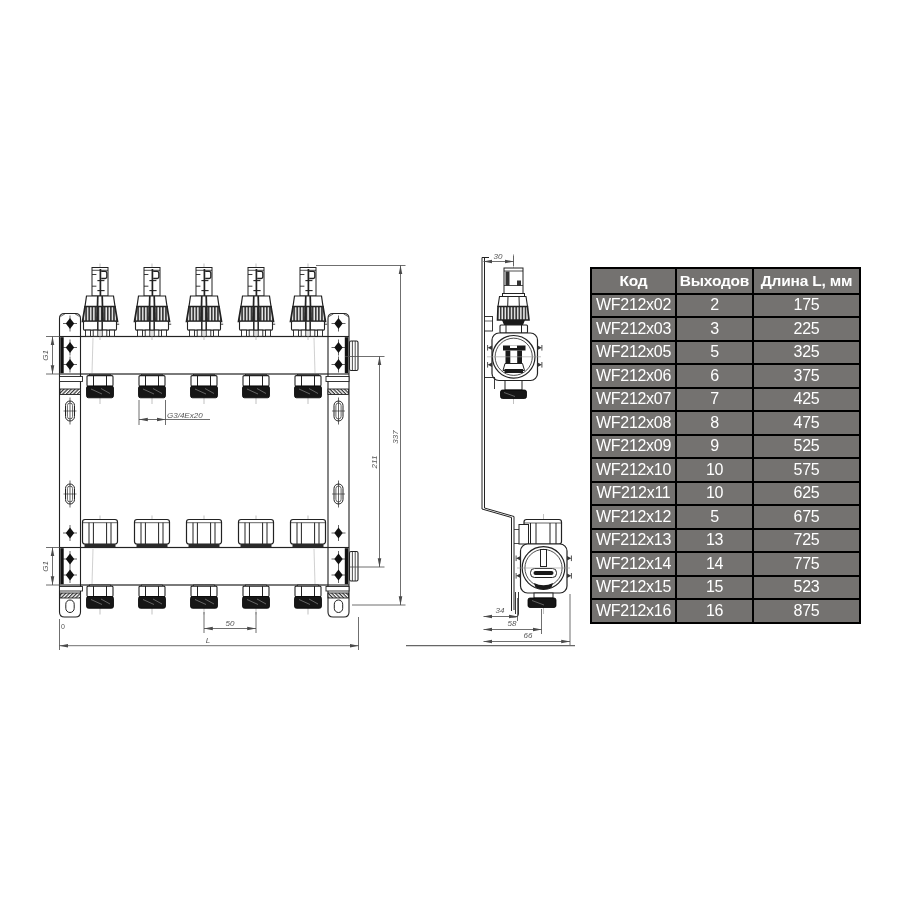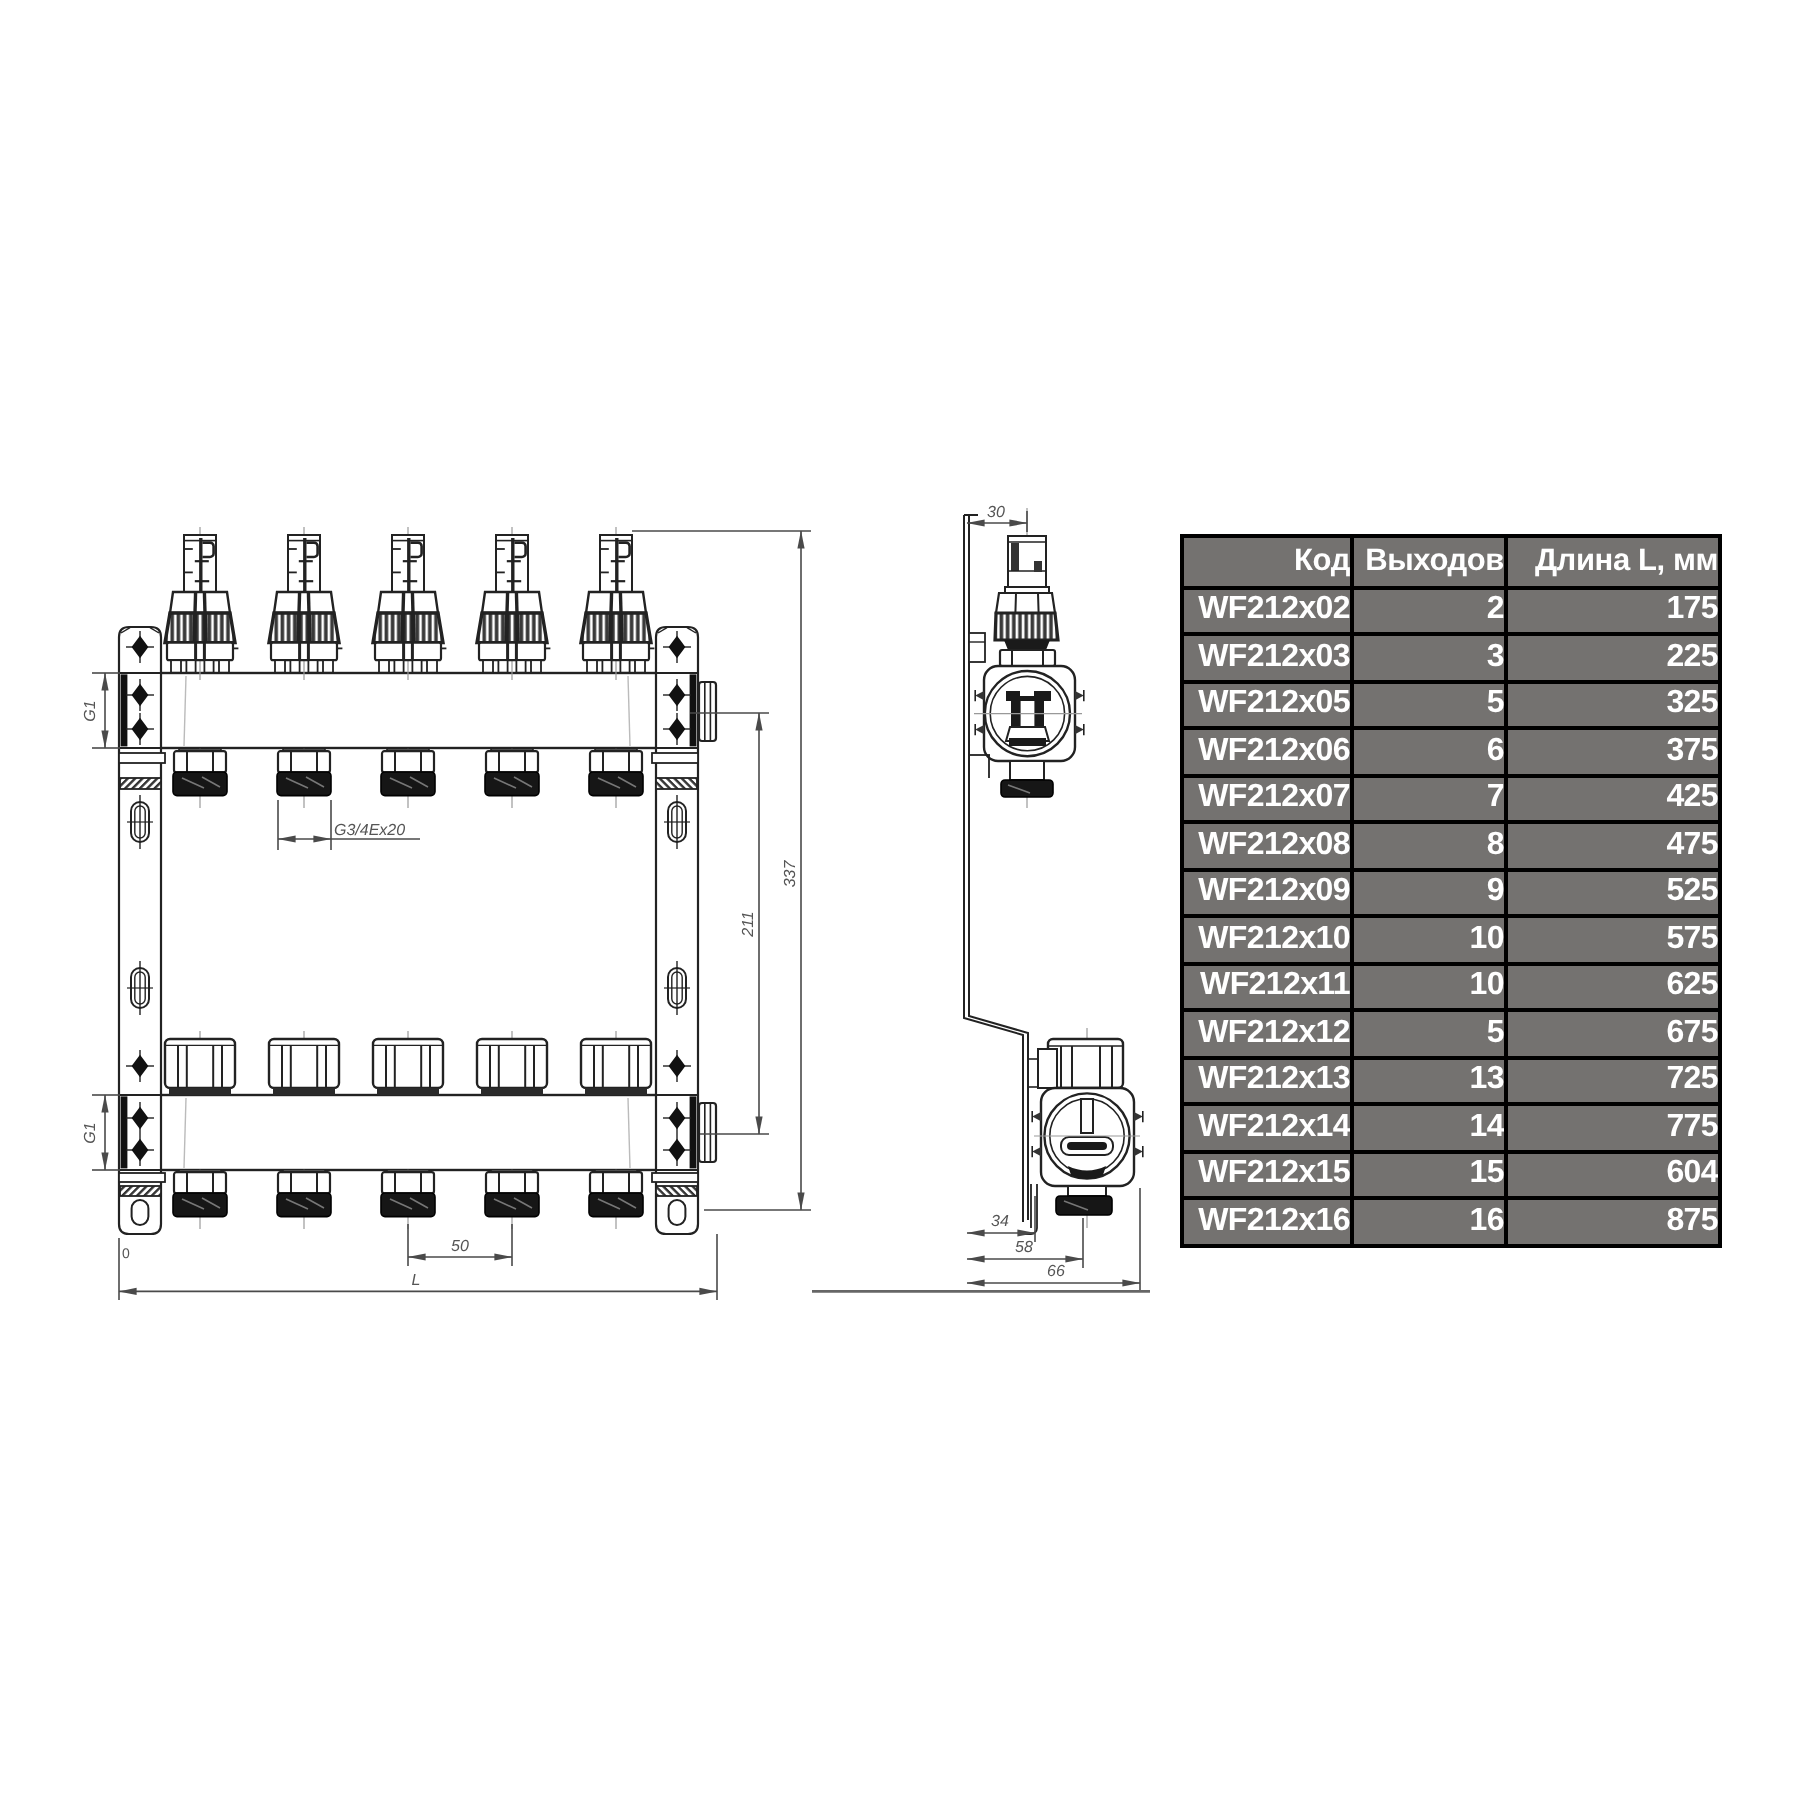--- a/index.html
+++ b/index.html
@@ -1,23 +1,23 @@
 <!DOCTYPE html>
 <html><head>
 <meta charset="utf-8">
 <style>
   html,body{margin:0;padding:0;background:#fff;width:900px;height:900px;overflow:hidden;}
   #page{position:relative;width:900px;height:900px;font-family:"Liberation Sans",sans-serif;}
   svg{position:absolute;left:0;top:0;}
   table.spec{position:absolute;left:590px;top:267px;border-collapse:collapse;table-layout:fixed;
     font-family:"Liberation Sans",sans-serif;color:#fff;width:269px;}
-  table.spec td,table.spec th{background:#747270;border:2px solid #000;text-align:right;
+  table.spec td,table.spec th{background:#747270;border:2px solid #000;text-align:center;
     vertical-align:middle;padding:0;font-size:16px;overflow:hidden;white-space:nowrap;}
   table.spec th{font-weight:bold;height:23.5px;font-size:15.5px;letter-spacing:-0.2px;}
-  table.spec td{height:21.5px;font-weight:bold;letter-spacing:-0.3px;}
+  table.spec td{height:21.5px;font-weight:normal;letter-spacing:-0.3px;}
 </style>
 </head>
 <body>
 <div id="page">
 
 <svg width="900" height="900" viewBox="0 0 900 900">
 <defs>
   <marker id="ar" orient="auto-start-reverse" markerWidth="10" markerHeight="6" refX="8.8" refY="2.6" markerUnits="userSpaceOnUse">
     <path d="M0,0.8 L9,2.6 L0,4.4 Z" fill="#4a4a4a"></path>
   </marker>
@@ -444,21 +444,21 @@
 
   <tr>
           <td>WF212x14</td>
           <td>14</td>
           <td>775</td>
         </tr>
 
   <tr>
           <td>WF212x15</td>
           <td>15</td>
-          <td>604</td>
+          <td>523</td>
         </tr>
 
   <tr>
           <td>WF212x16</td>
           <td>16</td>
           <td>875</td>
         </tr>
 </tbody>
     </table>
 </div>

